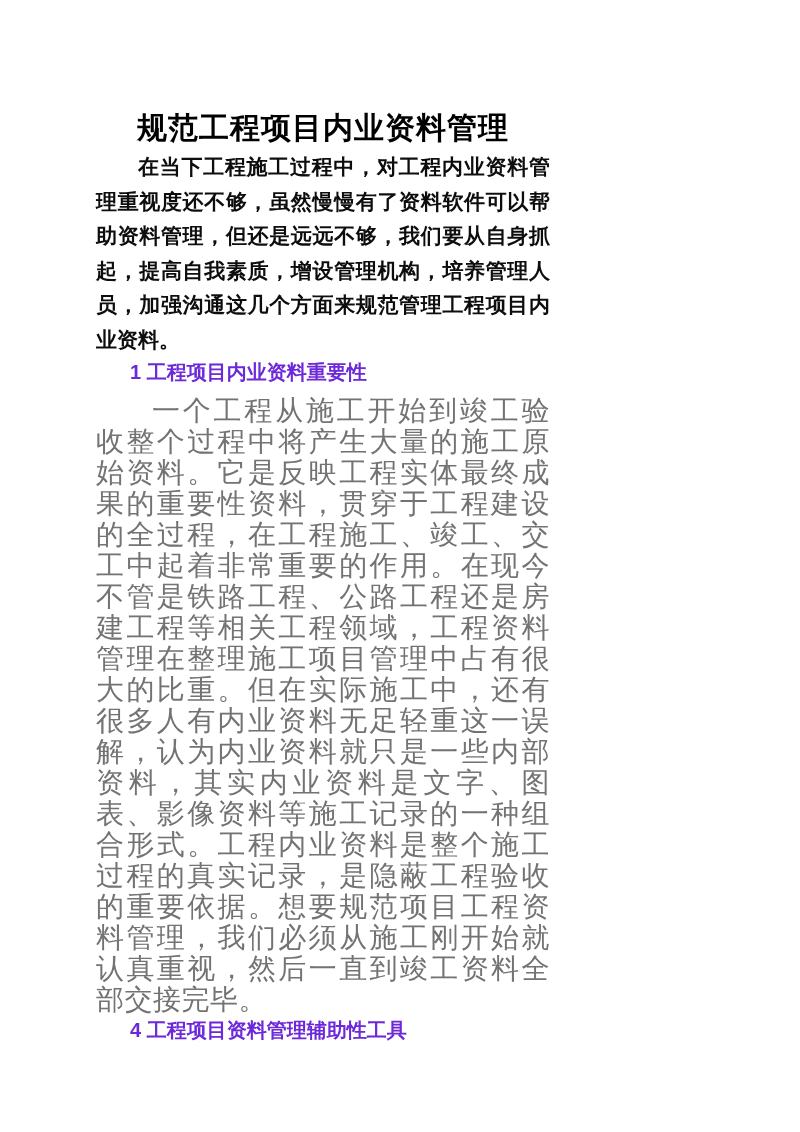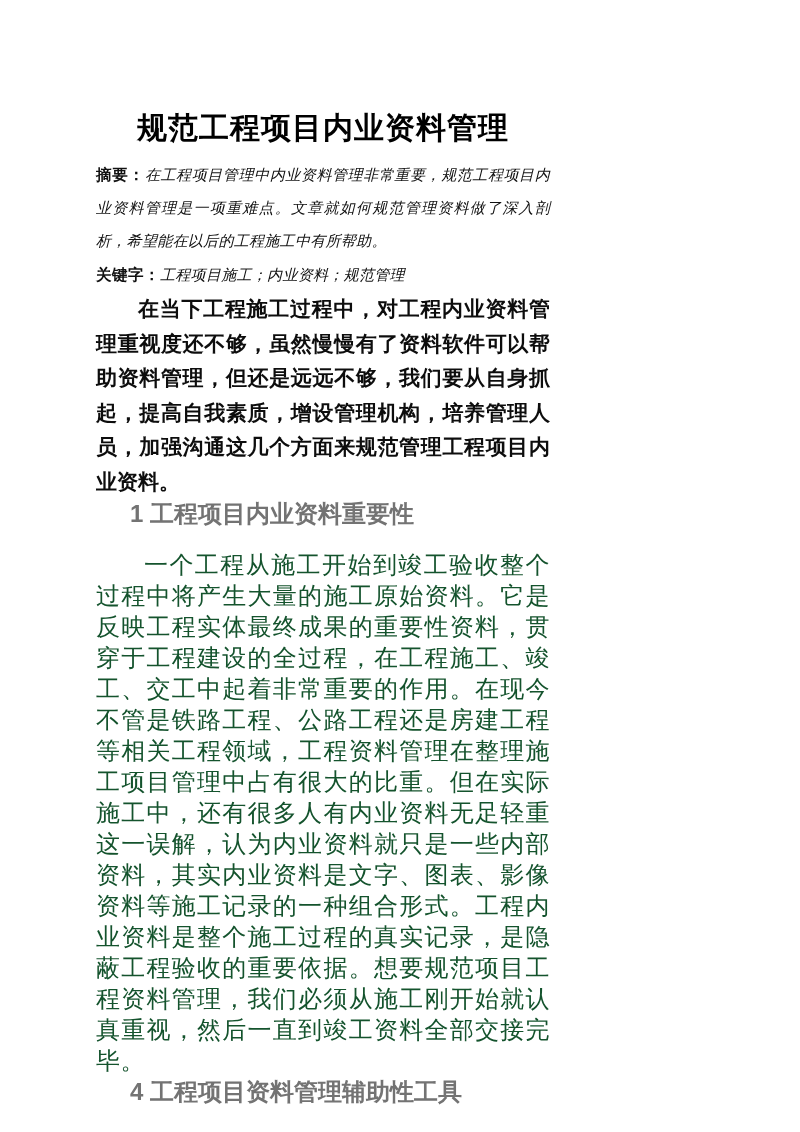--- a/index.html
+++ b/index.html
@@ -48,49 +48,45 @@
     font-weight: bold;            
     font-size: 21px;
     line-height: 34.5px;
     text-indent: 2em;
     text-align: justify;
     color: #0d0d0d;
   }
   .sec-heading {
     font-family: "Liberation Sans", sans-serif;
     font-weight: bold;
-    font-size: 24px;
+    font-size: 20px;
     line-height: 26px;
     margin-top: 2px;
     padding-left: 34px;
-    color: #737373;
+    color: #6d28d9;
   }
   .body-para {
     font-family: "Liberation Serif", serif;
-    font-size: 24px;
+    font-size: 28px;
     line-height: 31px;
     letter-spacing: 0.5px;
     text-indent: 2em;
     text-align: justify;
-    margin-top: 23px;
-    color: #14532d;
+    margin-top: 10px;
+    color: #737373;
   }
 </style>
 </head>
 <body>
 
 <div class="page">
   <div class="content">
 
     <h1 class="doc-title">规范工程项目内业资料管理</h1>
 
-    <div class="meta">
-      <p class="meta-line"><span class="meta-label">摘要：</span><span class="meta-val">在工程项目管理中内业资料管理非常重要，规范工程项目内业资料管理是一项重难点。文章就如何规范管理资料做了深入剖析，希望能在以后的工程施工中有所帮助。</span></p>
-      <p class="meta-line"><span class="meta-label">关键字：</span><span class="meta-val">工程项目施工；内业资料；规范管理</span></p>
-    </div>
 
     <p class="intro">在当下工程施工过程中，对工程内业资料管理重视度还不够，虽然慢慢有了资料软件可以帮助资料管理，但还是远远不够，我们要从自身抓起，提高自我素质，增设管理机构，培养管理人员，加强沟通这几个方面来规范管理工程项目内业资料。</p>
 
     <h2 class="sec-heading">1 工程项目内业资料重要性</h2>
 
     <p class="body-para">一个工程从施工开始到竣工验收整个过程中将产生大量的施工原始资料。它是反映工程实体最终成果的重要性资料，贯穿于工程建设的全过程，在工程施工、竣工、交工中起着非常重要的作用。在现今不管是铁路工程、公路工程还是房建工程等相关工程领域，工程资料管理在整理施工项目管理中占有很大的比重。但在实际施工中，还有很多人有内业资料无足轻重这一误解，认为内业资料就只是一些内部资料，其实内业资料是文字、图表、影像资料等施工记录的一种组合形式。工程内业资料是整个施工过程的真实记录，是隐蔽工程验收的重要依据。想要规范项目工程资料管理，我们必须从施工刚开始就认真重视，然后一直到竣工资料全部交接完毕。</p>
 
     <h2 class="sec-heading">4 工程项目资料管理辅助性工具</h2>
 
 

